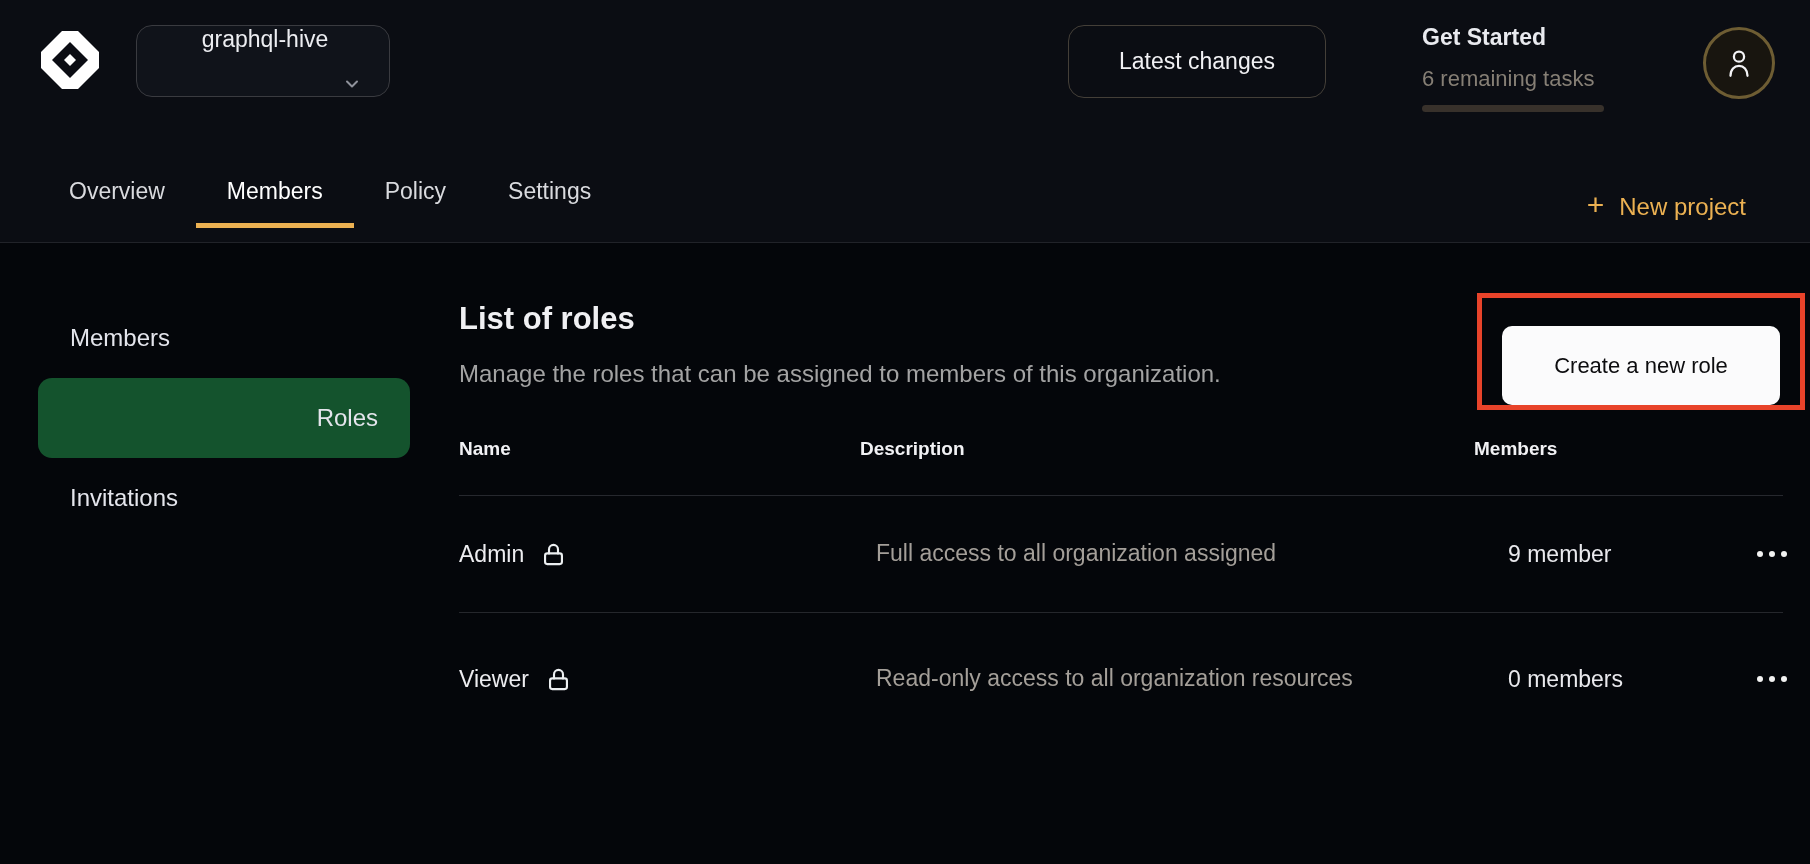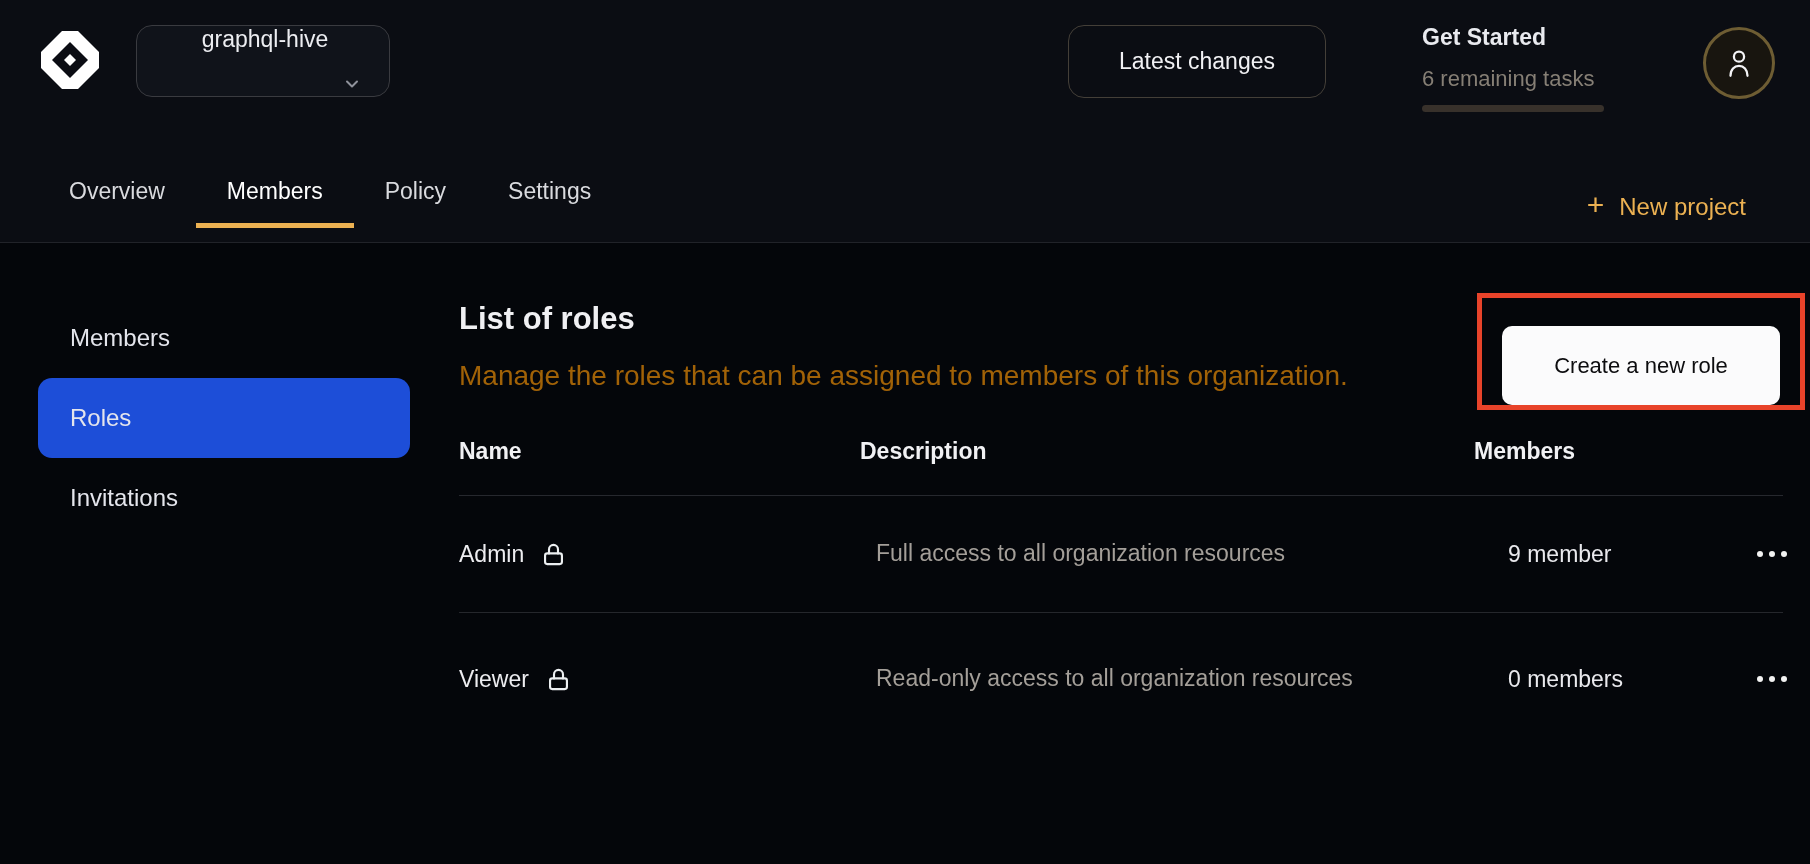--- a/index.html
+++ b/index.html
@@ -38,35 +38,35 @@
   .tab.active::after{content:"";position:absolute;left:0;right:0;bottom:0;height:5px;
     background:#ecb152;}
   .new-project{position:absolute;right:64px;top:170px;height:73px;display:flex;
     align-items:center;gap:15px;color:#ecb152;font-size:24px;cursor:pointer;}
   .plus{font-size:30px;font-weight:300;line-height:1;transform:translateY(-2px);}
 
   
   .sidebar{position:absolute;left:38px;top:298px;width:372px;}
   .side-item{height:80px;display:flex;align-items:center;padding:0 32px;
     font-size:24px;color:#e4e5ec;border-radius:14px;cursor:pointer;}
-  .side-item.active{background:#1d4ed8;}
+  .side-item.active{background:#14532d;justify-content:flex-end;}
 
   
   .page-title{position:absolute;left:459px;top:301px;font-size:31px;font-weight:700;color:#f0f0f3;}
-  .page-sub{position:absolute;left:459px;top:360px;font-size:28px;color:#a16207;text-align:right;}
+  .page-sub{position:absolute;left:459px;top:360px;font-size:24px;color:#a3a3a3;text-align:right;}
 
   .annotation-box{position:absolute;left:1477px;top:293px;width:328px;height:117px;
     border:5px solid #e8432a;display:flex;align-items:flex-end;justify-content:center;}
   .create-btn{width:278px;height:79px;background:#fbfbfc;border:none;border-radius:10px;
     font-family:"Liberation Sans",sans-serif;font-size:22px;font-weight:500;color:#0d0d0f;cursor:pointer;}
 
   
   .roles-table{position:absolute;left:459px;top:438px;width:1324px;}
   .thead{display:grid;grid-template-columns:401px 614px 233px 76px;height:58px;
-    font-size:23px;font-weight:700;color:#f1f1f4;border-bottom:1px solid #26282e;}
+    font-size:19px;font-weight:700;color:#f1f1f4;border-bottom:1px solid #26282e;}
   .trow{display:grid;grid-template-columns:401px 614px 233px 76px;align-items:center;gap:16px;}
   .trow.r1{height:117px;border-bottom:1px solid #25272c;}
   .trow.r2{height:132px;}
   .cell{font-size:23px;}
   .name-cell{display:flex;align-items:center;gap:16px;color:#ededf0;}
   .desc-cell{color:#a49f99;line-height:1.7;max-width:505px;}
   .members-cell{color:#e9e9ed;padding-left:2px;}
   .actions-cell{display:flex;justify-content:flex-start;}
   .dots-btn{background:none;border:none;display:flex;gap:6px;padding:6px 2px;cursor:pointer;}
   .dots-btn i{width:6px;height:6px;border-radius:50%;background:#f2f2f2;display:block;}
@@ -165,21 +165,21 @@
     <div class="trow r1">
       <div class="cell name-cell">
         <span>Admin</span>
         <span>
           <svg width="27" height="29" viewBox="0 0 24 24" fill="none" stroke="#eceff1" stroke-width="1.9" stroke-linecap="round" stroke-linejoin="round">
             <rect x="4.5" y="11" width="15" height="9.5" rx="2"></rect>
             <path d="M8 11V7.5a4 4 0 0 1 8 0V11"></path>
           </svg>
         </span>
       </div>
-      <div class="cell desc-cell">Full access to all organization resources</div>
+      <div class="cell desc-cell">Full access to all organization assigned</div>
       <div class="cell members-cell">9 member</div>
       <div class="cell actions-cell">
         <button class="dots-btn">
           <span style="display:flex;gap:6px;">
               <i></i>
               <i></i>
               <i></i>
             </span>
         </button>
       </div>

